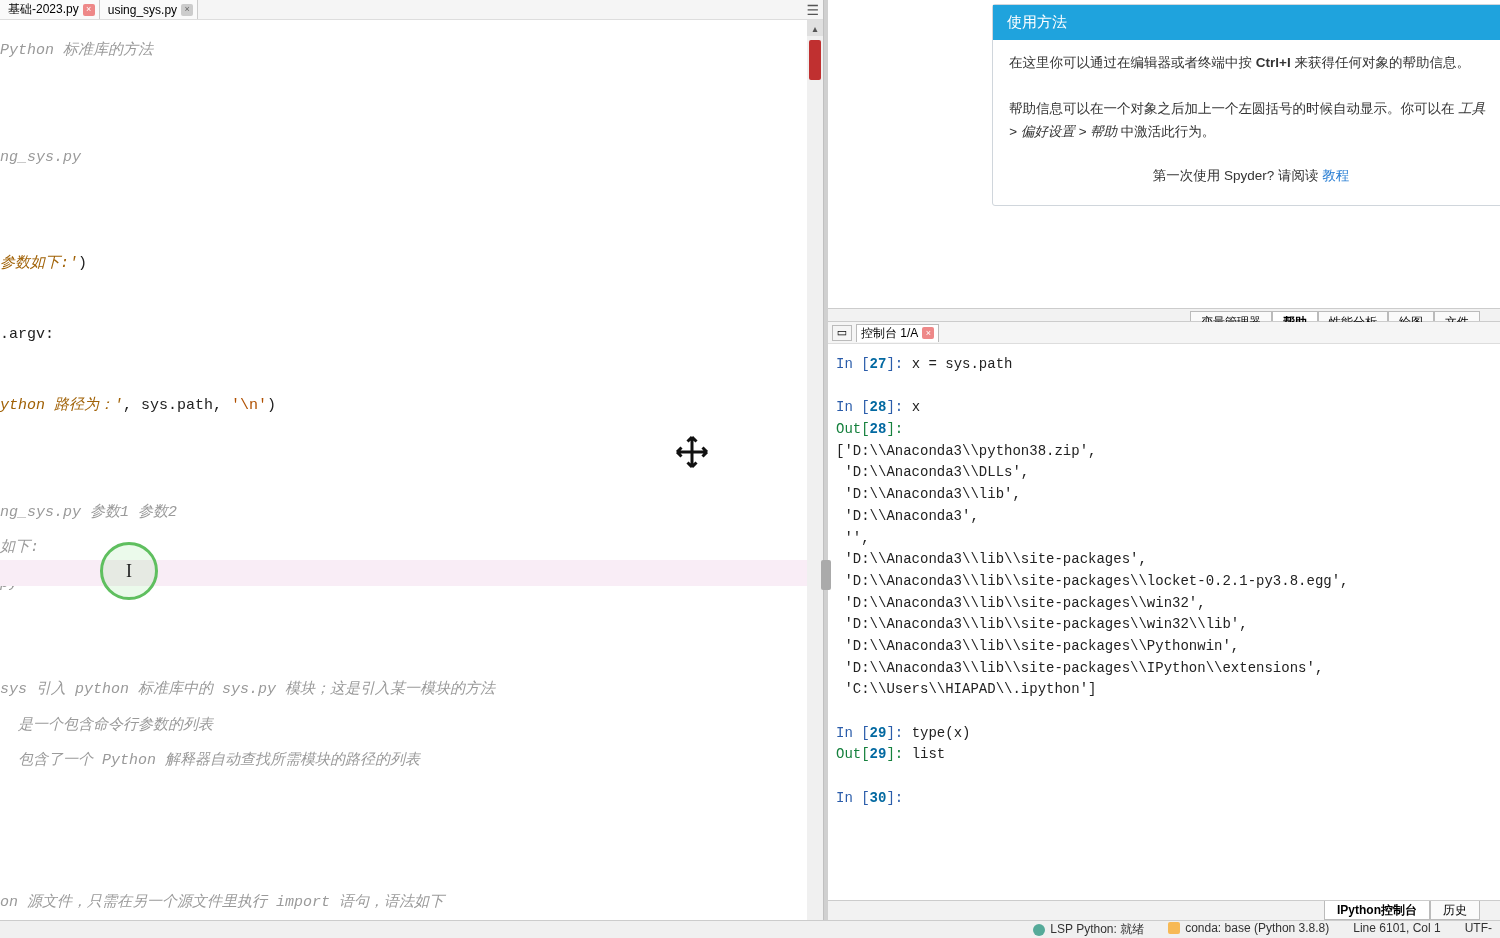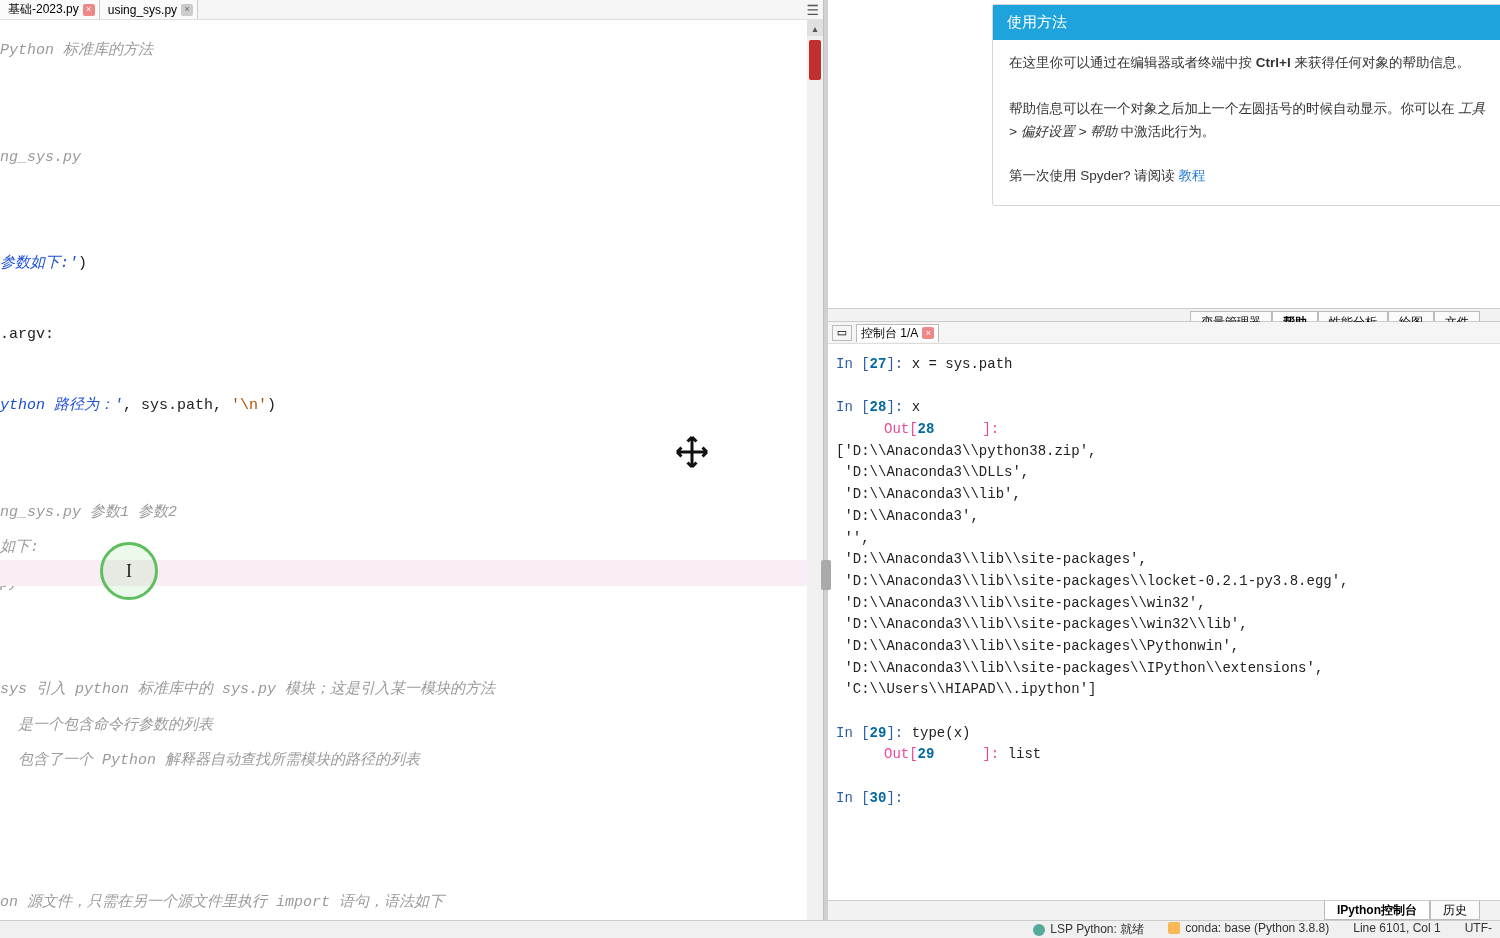--- a/index.html
+++ b/index.html
@@ -10,53 +10,53 @@
   .editor-tabs { height: 20px; background: #f5f5f5; border-bottom: 1px solid #ddd; display: flex; align-items: stretch; }
   .ed-tab { display: flex; align-items: center; padding: 0 4px 0 8px; border-right: 1px solid #ccc; background: #fafafa; font-size: 12px; cursor: pointer; gap: 4px; }
   .ed-tab .close { width: 12px; height: 12px; background: #e88; border-radius: 2px; display: inline-flex; align-items: center; justify-content: center; font-size: 9px; color: #fff; line-height: 1; }
   .ed-tab.dim .close { background: #ccc; color: #666; }
   .hamburger { position: absolute; top: 2px; right: 4px; font-size: 14px; color: #555; cursor: pointer; }
   .editor-body { flex: 1; position: relative; font-family: "Consolas","Courier New",monospace; font-size: 15px; line-height: 1.7; padding-top: 18px; overflow: hidden; }
   .code-line { padding: 0 0 10px 0; white-space: pre; }
   .highlight-line { position: absolute; left: 0; right: 0; top: 540px; height: 26px; background: #f9edf6; }
   .cursor-circle { position: absolute; left: 100px; top: 522px; width: 58px; height: 58px; border: 3px solid #5fbf5f; border-radius: 50%; background: rgba(120,220,120,0.15); display: flex; align-items: center; justify-content: center; font-family: serif; font-size: 18px; color: #222; z-index: 5; }
   .move-cursor { position: absolute; left: 674px; top: 414px; font-size: 30px; color: #111; z-index: 5; font-weight: bold; }
-  .greencode { color: #1d4ed8; font-style: italic; }
+  .greencode { color: #a16207; font-style: italic; }
   .greycode { color: #9a9a9a; font-style: italic; }
   .blackcode { color: #222; }
   .strcode { color: #b05000; }
   .ed-scroll { position: absolute; right: 0; top: 20px; bottom: 0; width: 16px; background: #f0f0f0; }
   .ed-scroll .up { position: absolute; top: 0; left: 0; right: 0; height: 16px; display:flex; align-items:center; justify-content:center; font-size:10px; color:#555; background:#e0e0e0;}
   .ed-scroll .thumb { position: absolute; top: 20px; left: 2px; right: 2px; height: 40px; background: #c03030; border-radius: 2px; }
   
   .splitter { width: 4px; background: #d0d0d0; position: relative; }
   .splitter-thumb { position: absolute; top: 560px; left: -3px; width: 10px; height: 30px; background: #aaa; border-radius: 2px; }
   
   .right-pane { flex: 1; display: flex; flex-direction: column; background: #fff; }
   .help-area { height: 308px; background: #fff; position: relative; overflow: hidden; }
   .help-card { position: absolute; left: 164px; top: 4px; right: -10px; border: 1px solid #d0d6dc; border-radius: 3px; background: #fff; }
   .help-card-head { background: #1fa3dd; color: #fff; padding: 8px 14px; font-size: 15px; display: flex; align-items: center; justify-content: space-between; }
   .help-card-body { padding: 12px 16px 18px 16px; font-size: 13.5px; color: #333; line-height: 1.65; }
   .help-card-body .kbd { font-weight: bold; }
   .help-card-body em { font-style: italic; }
   .tutorial-link { color: #2a7fd4; cursor: pointer; }
-  .center-line { text-align: left; margin-top: 22px; }
+  .center-line { text-align: center; margin-top: 22px; }
   .badge-19 { position: absolute; top: 4px; right: 0; background: #222; color: #fff; font-size: 12px; padding: 6px 4px; }
   .right-tabs { display: flex; justify-content: flex-end; gap: 0; background: #f2f2f2; border-top: 1px solid #ccc; border-bottom: 1px solid #ccc; height: 14px; align-items: stretch; padding-right: 20px; }
   .right-tab { padding: 2px 10px; font-size: 12px; border: 1px solid #bbb; border-bottom: none; background: #fafafa; cursor: pointer; margin-top: 2px; }
   .right-tab.active { background: #fff; font-weight: bold; }
   
   .console-tabs { display: flex; align-items: center; height: 22px; background: #f5f5f5; border-bottom: 1px solid #ddd; gap: 4px; padding-left: 4px; }
   .console-tabs .newtab { width: 20px; height: 16px; border: 1px solid #bbb; display:flex; align-items:center; justify-content:center; font-size:11px; cursor:pointer;}
   .console-tab { display:flex; align-items:center; gap:4px; padding: 0 4px; border:1px solid #bbb; border-bottom:none; font-size:12px; background:#fff; cursor:pointer;}
   .console-tab .close { width:12px; height:12px; background:#e88; display:inline-flex; align-items:center; justify-content:center; font-size:9px; color:#fff; border-radius:2px;}
   .console-body { flex: 1; font-family: "Consolas","Courier New",monospace; font-size: 14px; padding: 10px 8px; line-height: 1.55; overflow: hidden; white-space: pre; color: #222; }
   .in-prompt { color: #2a5caa; }
   .in-num, .out-num { color: #0369a1; font-weight: bold; }
-  .out-prompt { color: #ec4899; margin-left: 48px; }
+  .out-prompt { color: #15803d; }
   .pycode { color: #222; }
   .bottom-tabs { display:flex; justify-content:flex-end; height:20px; background:#f2f2f2; border-top:1px solid #ccc; align-items:stretch; padding-right:20px; gap:0;}
   .bottom-tab { padding: 1px 12px; font-size:12px; border:1px solid #bbb; border-top:none; background:#fafafa; cursor:pointer;}
   .bottom-tab.active { background:#fff; font-weight:bold; }
   
   .statusbar { height: 18px; background: #f0f0f0; border-top: 1px solid #ccc; display: flex; align-items: flex-start; justify-content: flex-end; gap: 24px; font-size: 12px; color: #333; padding: 0 8px; }
   .status-item { display: flex; align-items: center; gap: 5px; }
   .status-icon { width: 12px; height: 12px; border-radius: 50%; background: #5a9; display:inline-block;}
   .status-icon.conda { background:#f7b955; border-radius:2px; }
 </style>

